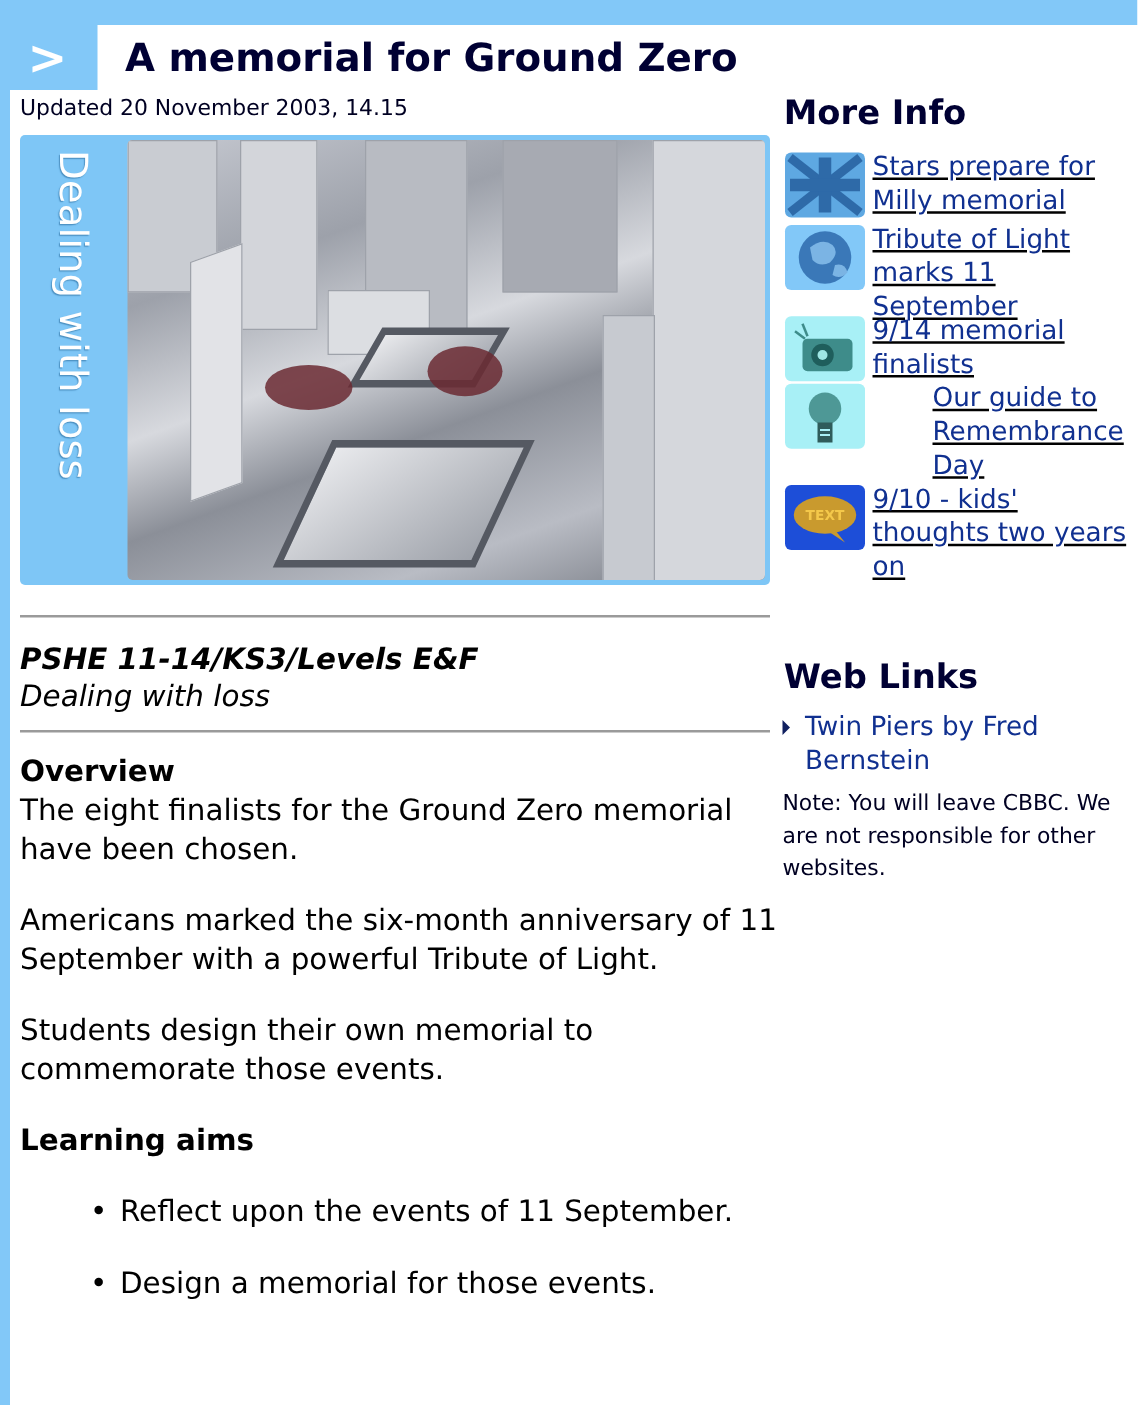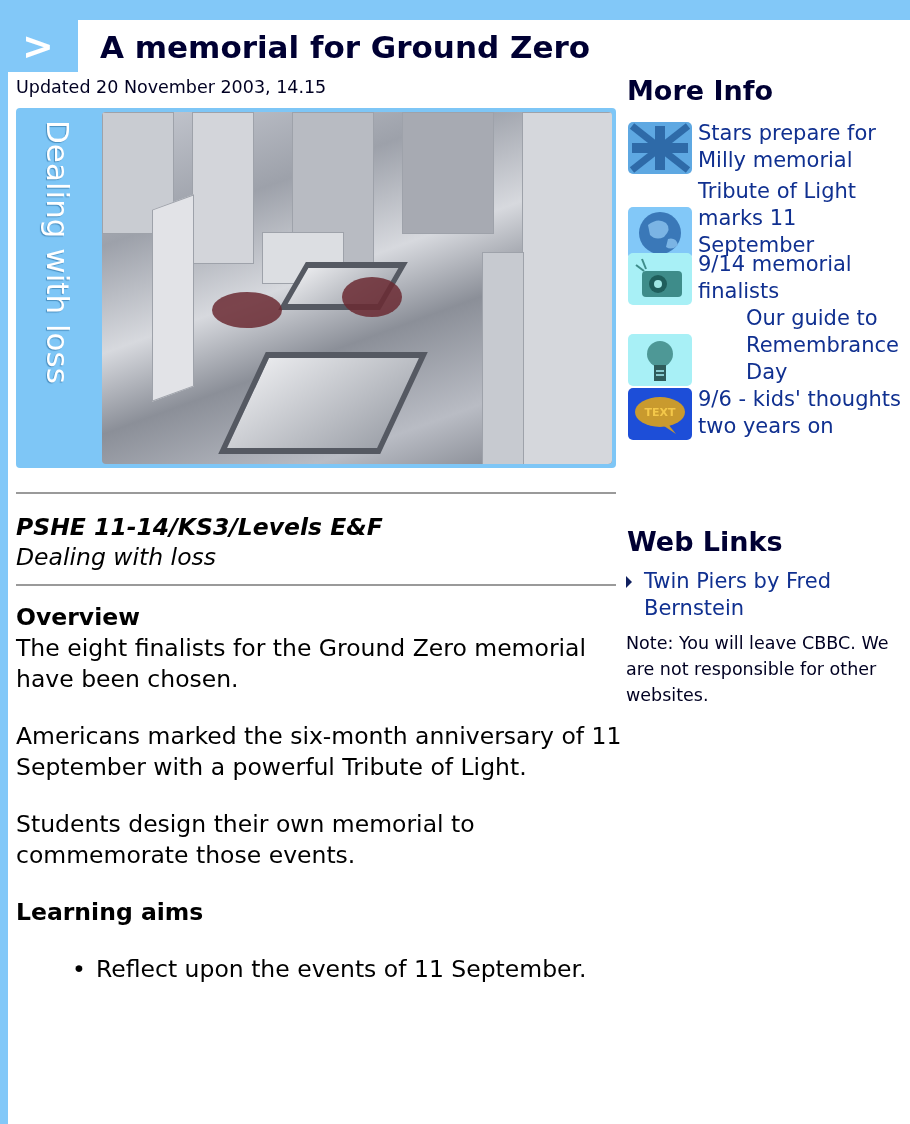--- a/index.html
+++ b/index.html
@@ -44,21 +44,21 @@
     .dealing { position: absolute; left: 16px; top: 542px; font-size: 23.5px; font-style: italic; line-height: 30px; }
     .main-text { position: absolute; left: 16px; top: 602px; width: 610px; font-size: 23.5px; line-height: 31px; }
     .main-text h3 { margin: 0; font-size: 23.5px; font-weight: bold; line-height: 31px; }
     .main-text p { margin: 0 0 26px 0; }
     .main-text p.first { margin-bottom: 26px; }
     .aims { margin: 26px 0 0 0; padding: 0 0 0 80px; list-style: none; }
     .aims li { position: relative; margin-bottom: 26px; }
     .aims li::before { content: "\2022"; position: absolute; left: -24px; top: 0; }
     .side-h { position: absolute; left: 627px; margin: 0; font-size: 27px; font-weight: bold; color: #000033; line-height: 34px; }
     .more-list { position: absolute; left: 628px; top: 120px; width: 282px; }
-    .more-item { display: flex; align-items: flex-end; }
+    .more-item { display: flex; align-items: flex-start; text-decoration: underline; }
     .more-icon { width: 64px; height: 52px; border-radius: 5px; flex: none; margin-right: 6px; margin-top: 2px; position: relative; overflow: hidden; }
     .more-link { color: #103090; font-size: 21px; line-height: 27px; text-decoration: none; cursor: pointer; }
     .weblinks { position: absolute; left: 626px; top: 568px; width: 284px; }
     .weblink-row { display: flex; align-items: flex-start; }
     .tri { width: 0; height: 0; border-top: 6px solid transparent; border-bottom: 6px solid transparent; border-left: 6px solid #102060; margin-top: 8px; margin-right: 12px; flex: none; }
     .weblink { color: #103090; font-size: 21px; line-height: 27px; text-decoration: none; cursor: pointer; }
     .note { position: absolute; left: 626px; top: 630px; width: 284px; font-size: 17.5px; line-height: 26px; color: #000022; }
   </style>
 </head>
 <body>
@@ -96,20 +96,21 @@
 <div class="rule" style="top:584px;"></div>
 
 <div class="main-text">
   <h3>Overview</h3>
   <p class="first">The eight finalists for the Ground Zero memorial have been chosen.</p>
   <p>Americans marked the six-month anniversary of 11 September with a powerful Tribute of Light.</p>
   <p>Students design their own memorial to commemorate those events.</p>
   <h3>Learning aims</h3>
   <ul class="aims">
     <li>Reflect upon the events of 11 September.</li>
+    <li>Design a memorial for those events.</li>
   </ul>
 </div>
 
 <h2 class="side-h" style="top:74px;">More Info</h2>
 <div class="more-list">
   <div class="more-item">
     <div class="more-icon" style="background:#5ea8e2;">
       <svg width="64" height="52" viewBox="0 0 64 52">
         <rect x="4" y="4" width="56" height="44" fill="#5ea8e2"></rect>
         <line x1="4" y1="4" x2="60" y2="48" stroke="#2e6aa8" stroke-width="7"></line>
@@ -154,21 +155,21 @@
     <a class="more-link">Our guide to Remembrance Day</a>
   </div>
   <div class="more-item" style="margin-top:0px;">
     <div class="more-icon" style="background:#1d4ed8;">
       <svg width="64" height="52" viewBox="0 0 64 52">
         <ellipse cx="32" cy="24" rx="25" ry="15" fill="#c99a2e"></ellipse>
         <path d="M40 36 L48 46 L36 38 Z" fill="#c99a2e"></path>
         <text x="32" y="28" font-size="11" text-anchor="middle" fill="#f4c84a" font-family="DejaVu Sans, sans-serif" font-weight="bold">TEXT</text>
       </svg>
     </div>
-    <a class="more-link">9/6 - kids' thoughts two years on</a>
+    <a class="more-link">9/10 - kids' thoughts two years on</a>
   </div>
 </div>
 
 <h2 class="side-h" style="top:525px;">Web Links</h2>
 <div class="weblinks">
   <div class="weblink-row">
     <span class="tri"></span>
     <a class="weblink">Twin Piers by Fred Bernstein</a>
   </div>
 </div>

